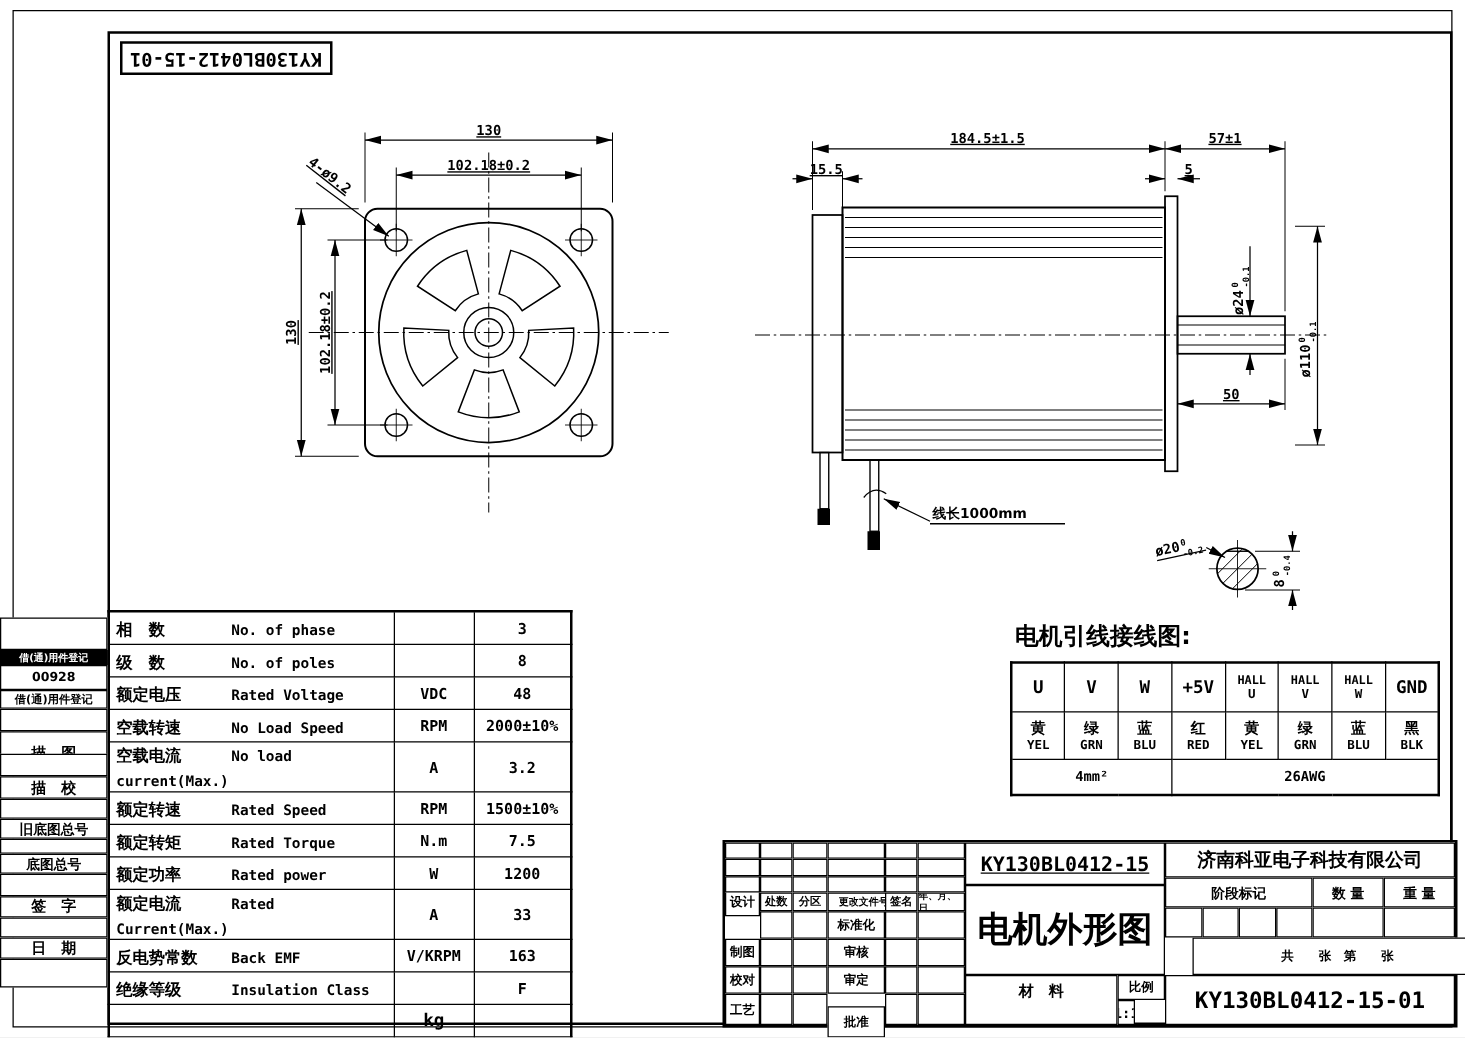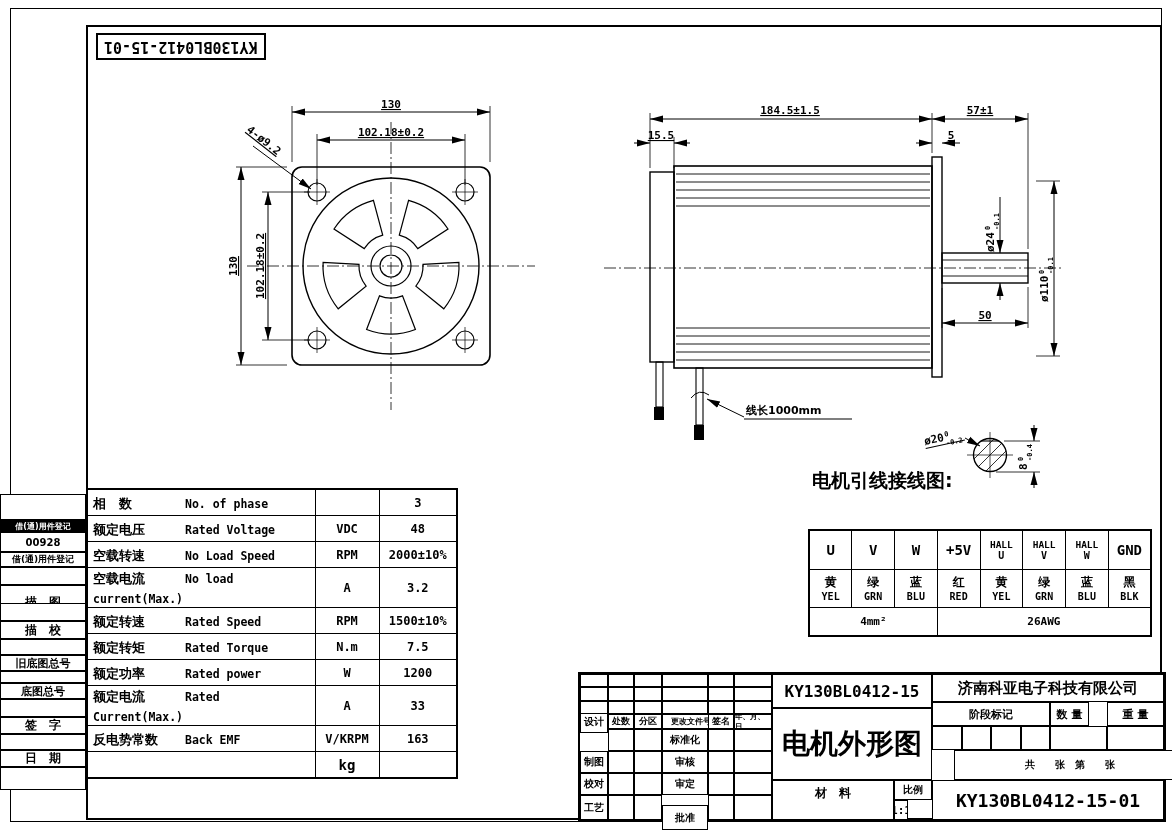--- a/index.html
+++ b/index.html
@@ -184,20 +184,25 @@
         <col style="width:64px">
         <col style="width:78px">
       </colgroup>
     <tbody>
         <tr>
           <td class="lab"><span class="cn">相　数</span><span class="en">No. of phase</span></td>
           <td class="unit"></td>
           <td class="val">3</td>
         </tr>
     <tr>
+          <td class="lab"><span class="cn">级　数</span><span class="en">No. of poles</span></td>
+          <td class="unit"></td>
+          <td class="val">8</td>
+        </tr>
+    <tr>
           <td class="lab"><span class="cn">额定电压</span><span class="en">Rated Voltage</span></td>
           <td class="unit">VDC</td>
           <td class="val">48</td>
         </tr>
     <tr>
           <td class="lab"><span class="cn">空载转速</span><span class="en">No Load Speed</span></td>
           <td class="unit">RPM</td>
           <td class="val">2000±10%</td>
         </tr>
     <tr>
@@ -224,28 +229,33 @@
           <td class="lab"><span class="cn">额定电流</span><span class="en">Rated Current(Max.)</span></td>
           <td class="unit">A</td>
           <td class="val">33</td>
         </tr>
     <tr>
           <td class="lab"><span class="cn">反电势常数</span><span class="en">Back EMF</span></td>
           <td class="unit">V/KRPM</td>
           <td class="val">163</td>
         </tr>
     <tr>
+          <td class="lab"><span class="cn">绝缘等级</span><span class="en">Insulation Class</span></td>
+          <td class="unit"></td>
+          <td class="val">F</td>
+        </tr>
+    <tr>
           <td class="lab"></td>
           <td class="unit" style="font-size:14px">kg</td>
           <td class="val"></td>
         </tr>
   </tbody>
     </table>
 
-  <div class="abs" style="left:812px;top:468px;font-size:19px;font-weight:bold;">电机引线接线图:</div>
+  <div class="abs" style="left:812px;top:496px;font-size:19px;font-weight:bold;">电机引线接线图:</div>
 
   <table class="wire">
     <colgroup>
         <col>
         <col>
         <col>
         <col>
         <col>
         <col>
         <col>
@@ -353,29 +363,29 @@
 
     <div class="c" style="left:0;top:37px;width:28px;height:22px;font-size:10px;">设计</div>
     <div class="c" style="left:82px;top:55px;width:46px;height:22px;font-size:10px;">标准化</div>
     <div class="c" style="left:0;top:77px;width:28px;height:22px;font-size:10px;">制图</div>
     <div class="c" style="left:82px;top:77px;width:46px;height:22px;font-size:10px;">审核</div>
     <div class="c" style="left:0;top:99px;width:28px;height:22px;font-size:10px;">校对</div>
     <div class="c" style="left:82px;top:99px;width:46px;height:22px;font-size:10px;">审定</div>
     <div class="c" style="left:0;top:121px;width:28px;height:25px;font-size:10px;">工艺</div>
     <div class="c" style="left:82px;top:121px;width:46px;height:25px;font-size:10px;margin-top:10px;">批准</div>
 
-    <div class="c mono" style="left:192px;top:0;width:160px;height:34px;font-size:16px;">KY130BL0412-15</div>
+    <div class="c mono" style="left:192px;top:0;width:160px;height:34px;font-size:16px;text-decoration:underline;">KY130BL0412-15</div>
     <div class="c" style="left:192px;top:34px;width:160px;height:72px;font-size:28px;">电机外形图</div>
     <div class="c" style="left:192px;top:106px;width:122px;height:40px;font-size:12px;align-items:flex-start;padding-top:4px;">材　料</div>
     <div class="c" style="left:314px;top:106px;width:38px;height:20px;font-size:10px;">比例</div>
     <div class="c mono" style="left:314px;top:126px;width:14px;height:20px;font-size:11px;">1:1</div>
 
     <div class="c" style="left:352px;top:0;width:232px;height:28px;font-size:15px;">济南科亚电子科技有限公司</div>
     <div class="c" style="left:352px;top:28px;width:118px;height:24px;font-size:11px;">阶段标记</div>
-    <div class="c" style="left:470px;top:28px;width:39px;height:24px;font-size:11px;">数 量</div>
+    <div class="c" style="left:470px;top:28px;width:57px;height:24px;font-size:11px;">数 量</div>
     <div class="c" style="left:527px;top:28px;width:57px;height:24px;font-size:11px;">重 量</div>
     <div class="c" style="left:352px;top:76px;width:232px;height:30px;font-size:10px;margin-left:22px;">共　　张　第　　张</div>
     <div class="c mono" style="left:352px;top:106px;width:232px;height:40px;font-size:18px;">KY130BL0412-15-01</div>
   <div class="c" style="left: 0px; top: 0px; width: 28px; height: 13px;"></div>
       <div class="c" style="left: 28px; top: 0px; width: 26px; height: 13px;"></div>
       <div class="c" style="left: 54px; top: 0px; width: 28px; height: 13px;"></div>
       <div class="c" style="left: 82px; top: 0px; width: 46px; height: 13px;"></div>
       <div class="c" style="left: 128px; top: 0px; width: 26px; height: 13px;"></div>
       <div class="c" style="left: 154px; top: 0px; width: 38px; height: 13px;"></div>
       <div class="c" style="left: 0px; top: 13px; width: 28px; height: 14px;"></div>

